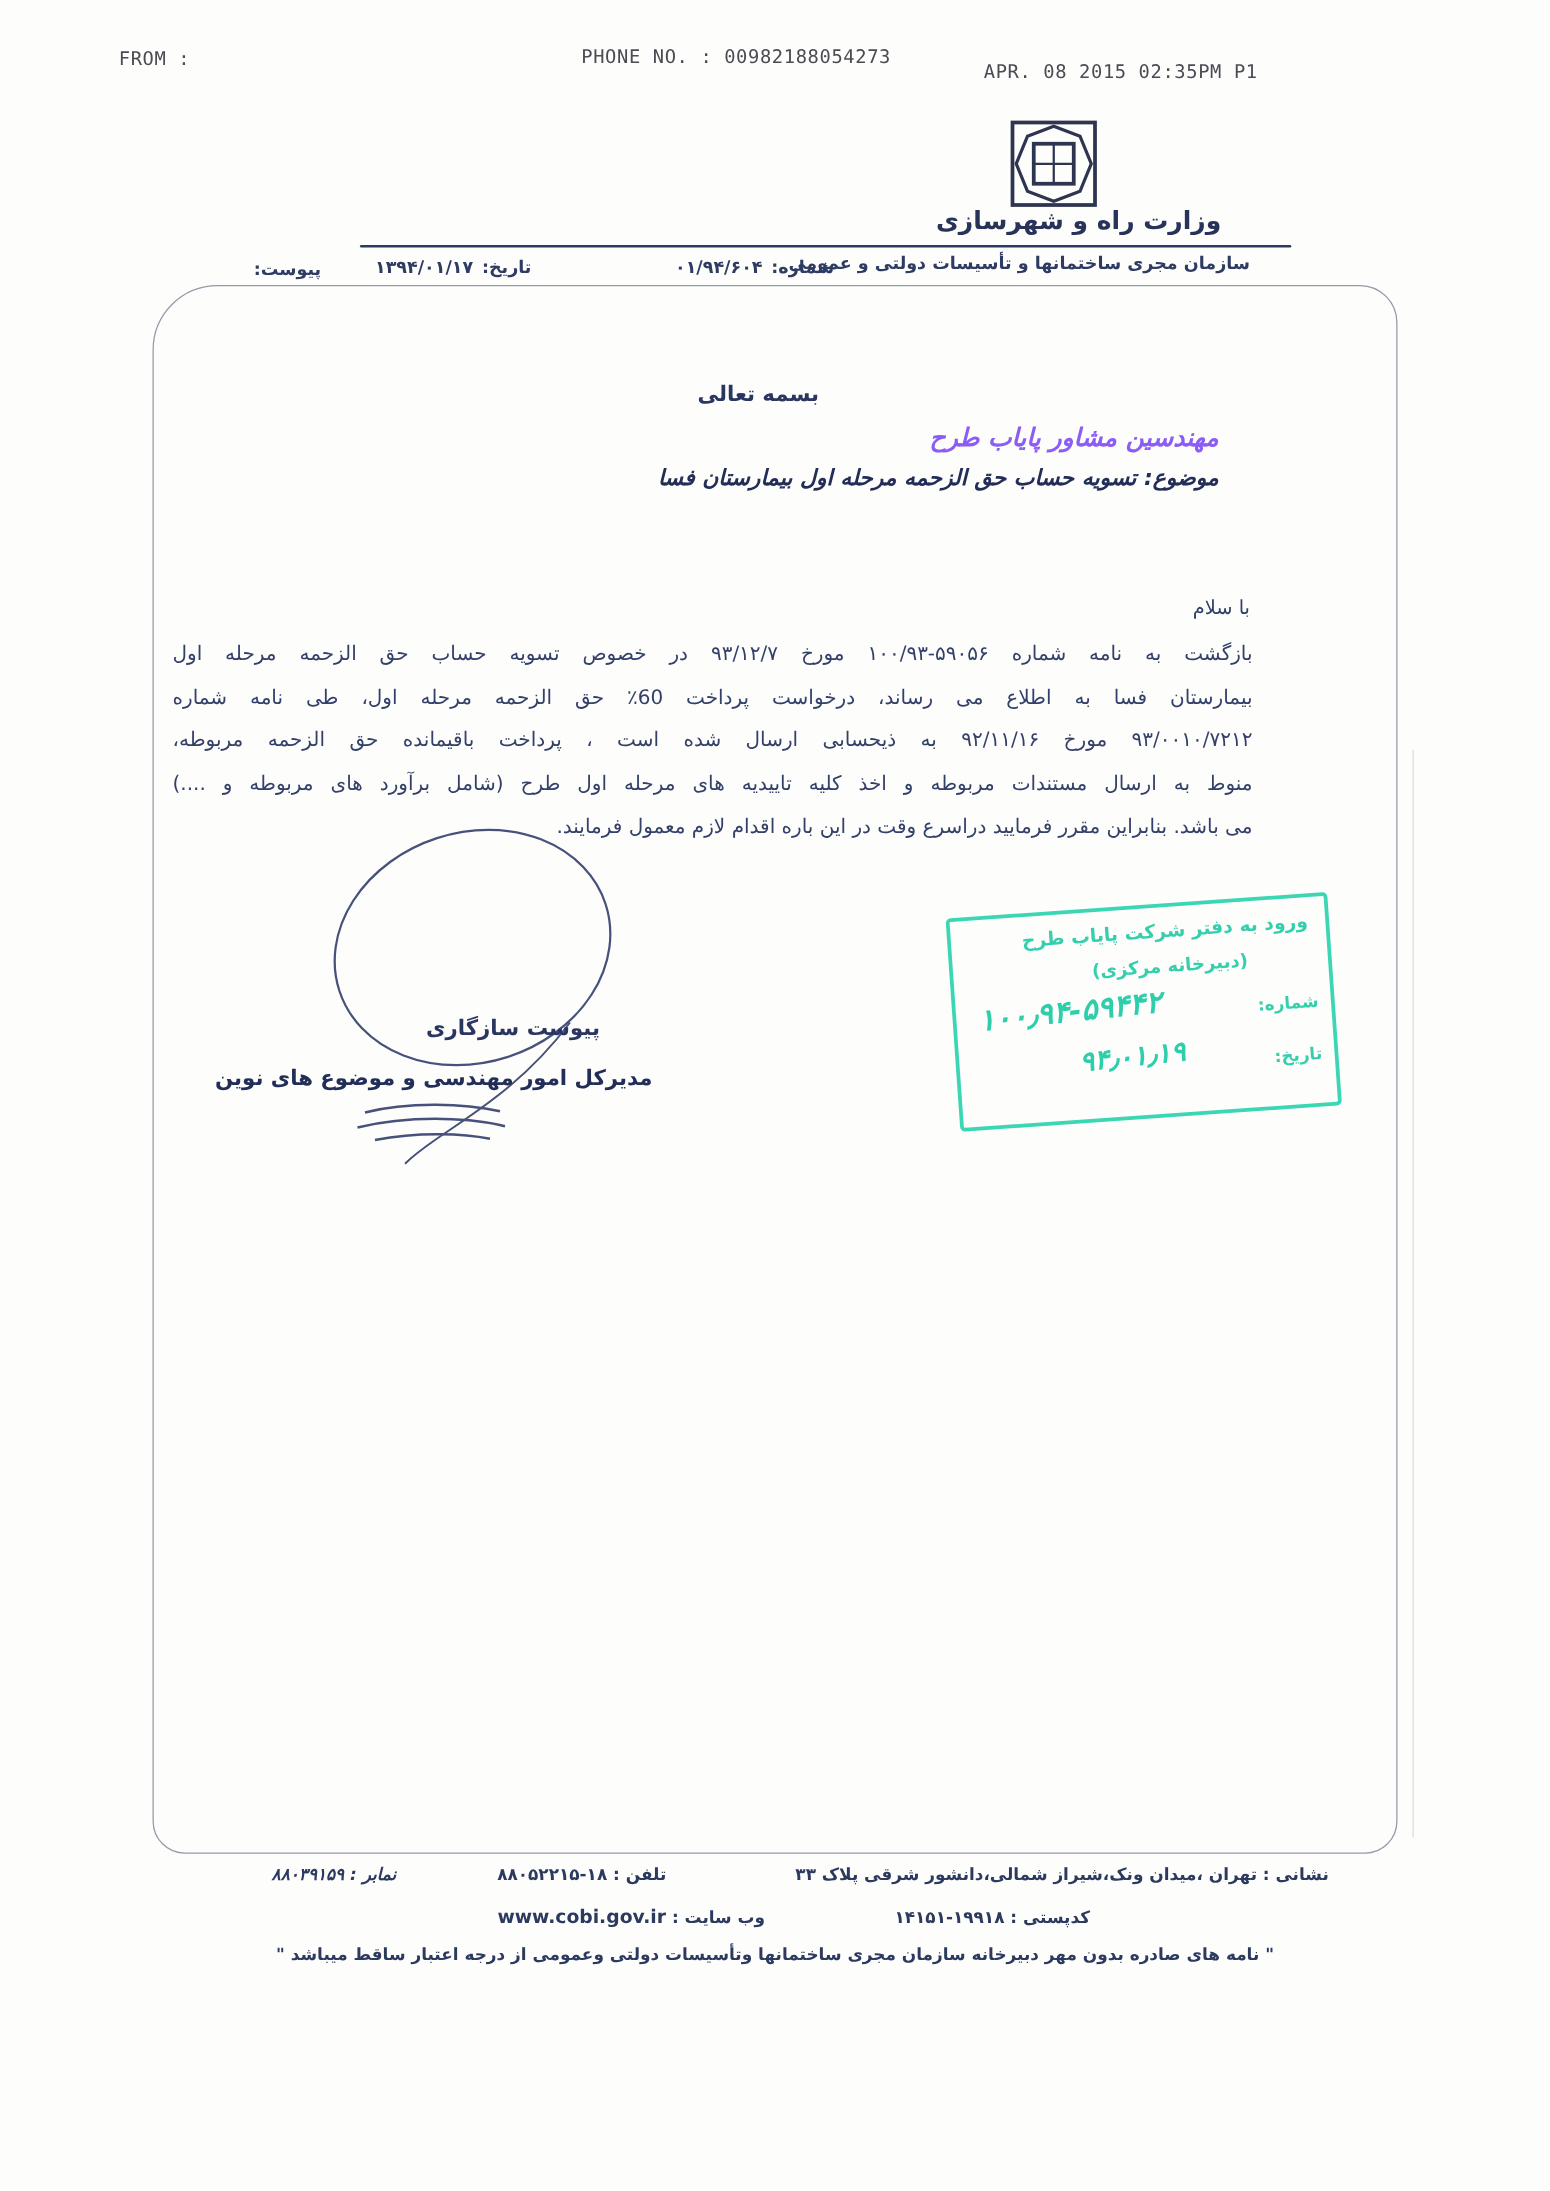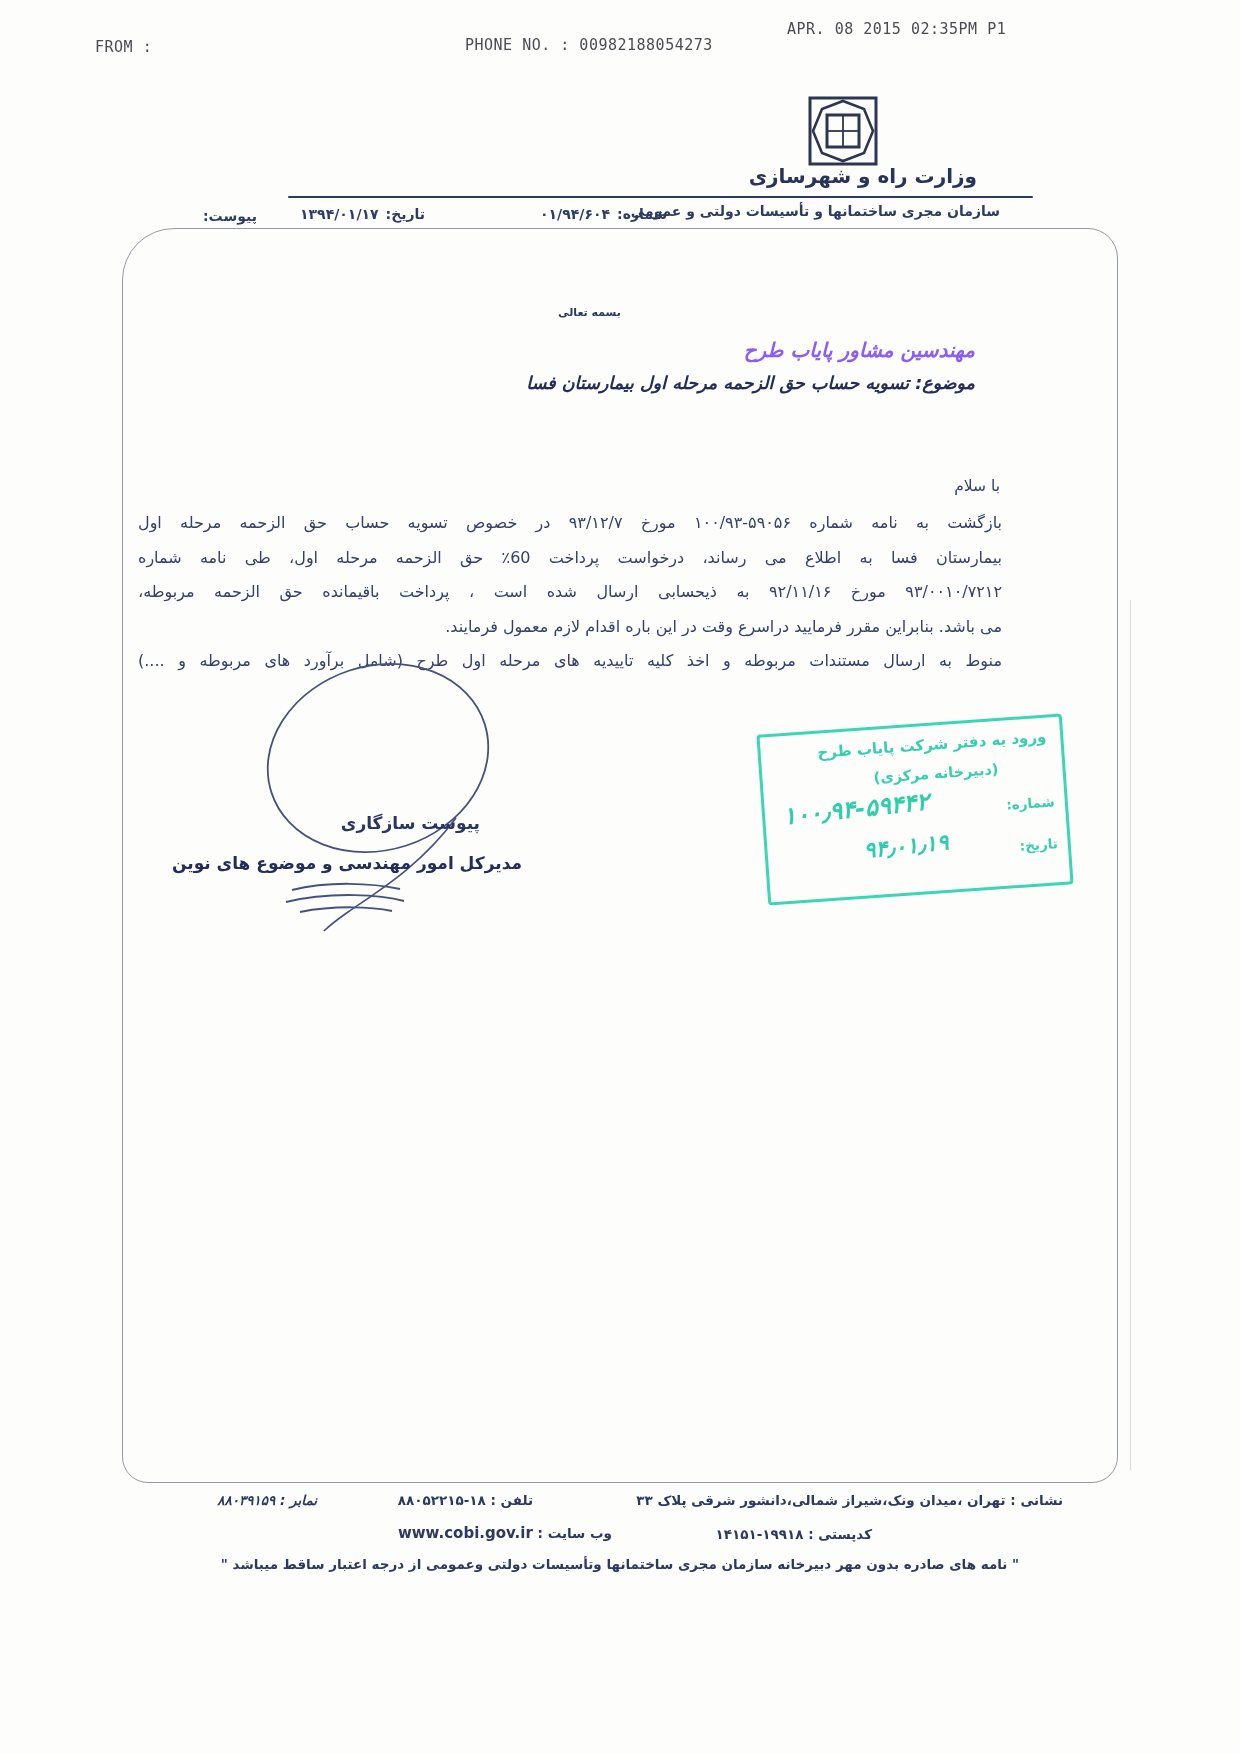--- a/index.html
+++ b/index.html
@@ -16,21 +16,21 @@
   .ministry{position:absolute;font-size:20px;font-weight:bold;color:#273359;}
   .org{position:absolute;font-size:14px;font-weight:600;color:#2e3b63;}
   .head-rule{position:absolute;height:2.4px;background:#2c3a60;border-radius:2px;}
   .field{position:absolute;font-size:14px;font-weight:600;color:#2e3b63;}
   .field .lbl{margin-left:7px;}
   
   .frame{position:absolute;border:1.6px solid rgba(120,130,145,.8);
          border-radius:52px 30px 26px 26px;}
   .page-edge{position:absolute;width:1px;background:#dddcd4;}
   
-  .besmellah{position:absolute;font-size:11px;font-weight:bold;color:#2a3660;}
+  .besmellah{position:absolute;font-size:17px;font-weight:bold;color:#2a3660;}
   .addressee{position:absolute;font-size:20px;font-weight:bold;font-style:italic;color:#8b5cf6;}
   .subject{position:absolute;font-size:17.5px;font-weight:bold;font-style:italic;color:#222e57;}
   .salutation{position:absolute;font-size:15.5px;color:#33406a;}
   .body-par{position:absolute;direction:rtl;font-size:16px;line-height:34.6px;color:#33406a;}
   .body-line{text-align:justify;text-align-last:justify;}
   .body-line.last{text-align-last:right;}
   
   .sig-svg{position:absolute;}
   .sig-name{position:absolute;font-size:17px;font-weight:bold;color:#2a3660;}
   .sig-title{position:absolute;font-size:17px;font-weight:bold;color:#222e57;}
@@ -48,21 +48,21 @@
   .disclaimer{position:absolute;left:0;width:100%;text-align:center;direction:rtl;
               font-size:13.5px;font-weight:bold;color:#2c3a60;}
 </style>
 </head>
 <body>
 
 <div class="page">
 
   <div class="fax" style="left:95px;top:38px;">FROM :</div>
   <div class="fax" style="left:465px;top:36px;">PHONE NO. : 00982188054273</div>
-  <div class="fax" style="left:787px;top:20px;text-align:center;">APR. 08 2015 02:35PM P1</div>
+  <div class="fax" style="left:787px;top:48px;text-align:center;">APR. 08 2015 02:35PM P1</div>
 
   <svg class="sig-svg" style="left:806px;top:92px;" width="74" height="78" viewBox="0 0 74 78">
     <rect x="4" y="6" width="66" height="66" fill="none" stroke="#2e3550" stroke-width="3"></rect>
     <polygon points="37,9 58,17 67,39 58,61 37,69 16,61 7,39 16,17" fill="none" stroke="#2e3550" stroke-width="2.6"></polygon>
     <rect x="21" y="23" width="32" height="32" fill="none" stroke="#2e3550" stroke-width="3"></rect>
     <line x1="37" y1="23" x2="37" y2="55" stroke="#2e3550" stroke-width="1.8"></line>
     <line x1="21" y1="39" x2="53" y2="39" stroke="#2e3550" stroke-width="1.8"></line>
   </svg>
 
   <div class="ministry fa" style="right:263px;top:164px;">وزارت راه و شهرسازی</div>
@@ -84,22 +84,22 @@
 
   <div class="besmellah fa" style="left:558px;top:306px;">بسمه تعالی</div>
   <div class="addressee fa" style="right:265px;top:338px;">مهندسین مشاور پایاب طرح</div>
   <div class="subject fa" style="right:265px;top:373px;">موضوع: تسویه حساب حق الزحمه مرحله اول بیمارستان فسا</div>
   <div class="salutation fa" style="right:240px;top:477px;margin-left:48px;">با سلام</div>
 
   <div class="body-par" style="left:138px;top:506px;width:864px;">
     <div class="body-line">بازگشت به نامه شماره ۵۹۰۵۶-۱۰۰/۹۳ مورخ ۹۳/۱۲/۷ در خصوص تسویه حساب حق الزحمه مرحله اول</div>
     <div class="body-line">بیمارستان فسا به اطلاع می رساند، درخواست پرداخت 60٪ حق الزحمه مرحله اول، طی نامه شماره</div>
     <div class="body-line">۹۳/۰۰۱۰/۷۲۱۲ مورخ ۹۲/۱۱/۱۶ به ذیحسابی ارسال شده است ، پرداخت باقیمانده حق الزحمه مربوطه،</div>
+    <div class="body-line">منوط به ارسال مستندات مربوطه و اخذ کلیه تاییدیه های مرحله اول طرح (شامل برآورد های مربوطه و ....)</div>
     <div class="body-line last">می باشد. بنابراین مقرر فرمایید دراسرع وقت در این باره اقدام لازم معمول فرمایند.</div>
-    <div class="body-line">منوط به ارسال مستندات مربوطه و اخذ کلیه تاییدیه های مرحله اول طرح (شامل برآورد های مربوطه و ....)</div>
   </div>
 
   <svg class="sig-svg" style="left:230px;top:640px;" width="300" height="300" viewBox="0 0 300 300">
     <ellipse cx="148" cy="118" rx="112" ry="92" transform="rotate(-18 148 118)" fill="none" stroke="#46517c" stroke-width="1.8"></ellipse>
     <path d="M226 178 C 190 226, 150 250, 118 272 C 108 279, 100 285, 94 291" fill="none" stroke="#46517c" stroke-width="1.6"></path>
     <path d="M62 250 C 98 241, 142 243, 170 249 M 56 262 C 102 251, 152 255, 174 261 M 70 272 C 106 265, 142 267, 162 271" fill="none" stroke="#46517c" stroke-width="2"></path>
   </svg>
   <div class="sig-name fa" style="right:760px;top:813px;">پیوست سازگاری</div>
   <div class="sig-title fa" style="right:718px;top:853px;">مدیرکل امور مهندسی و موضوع های نوین</div>
 

